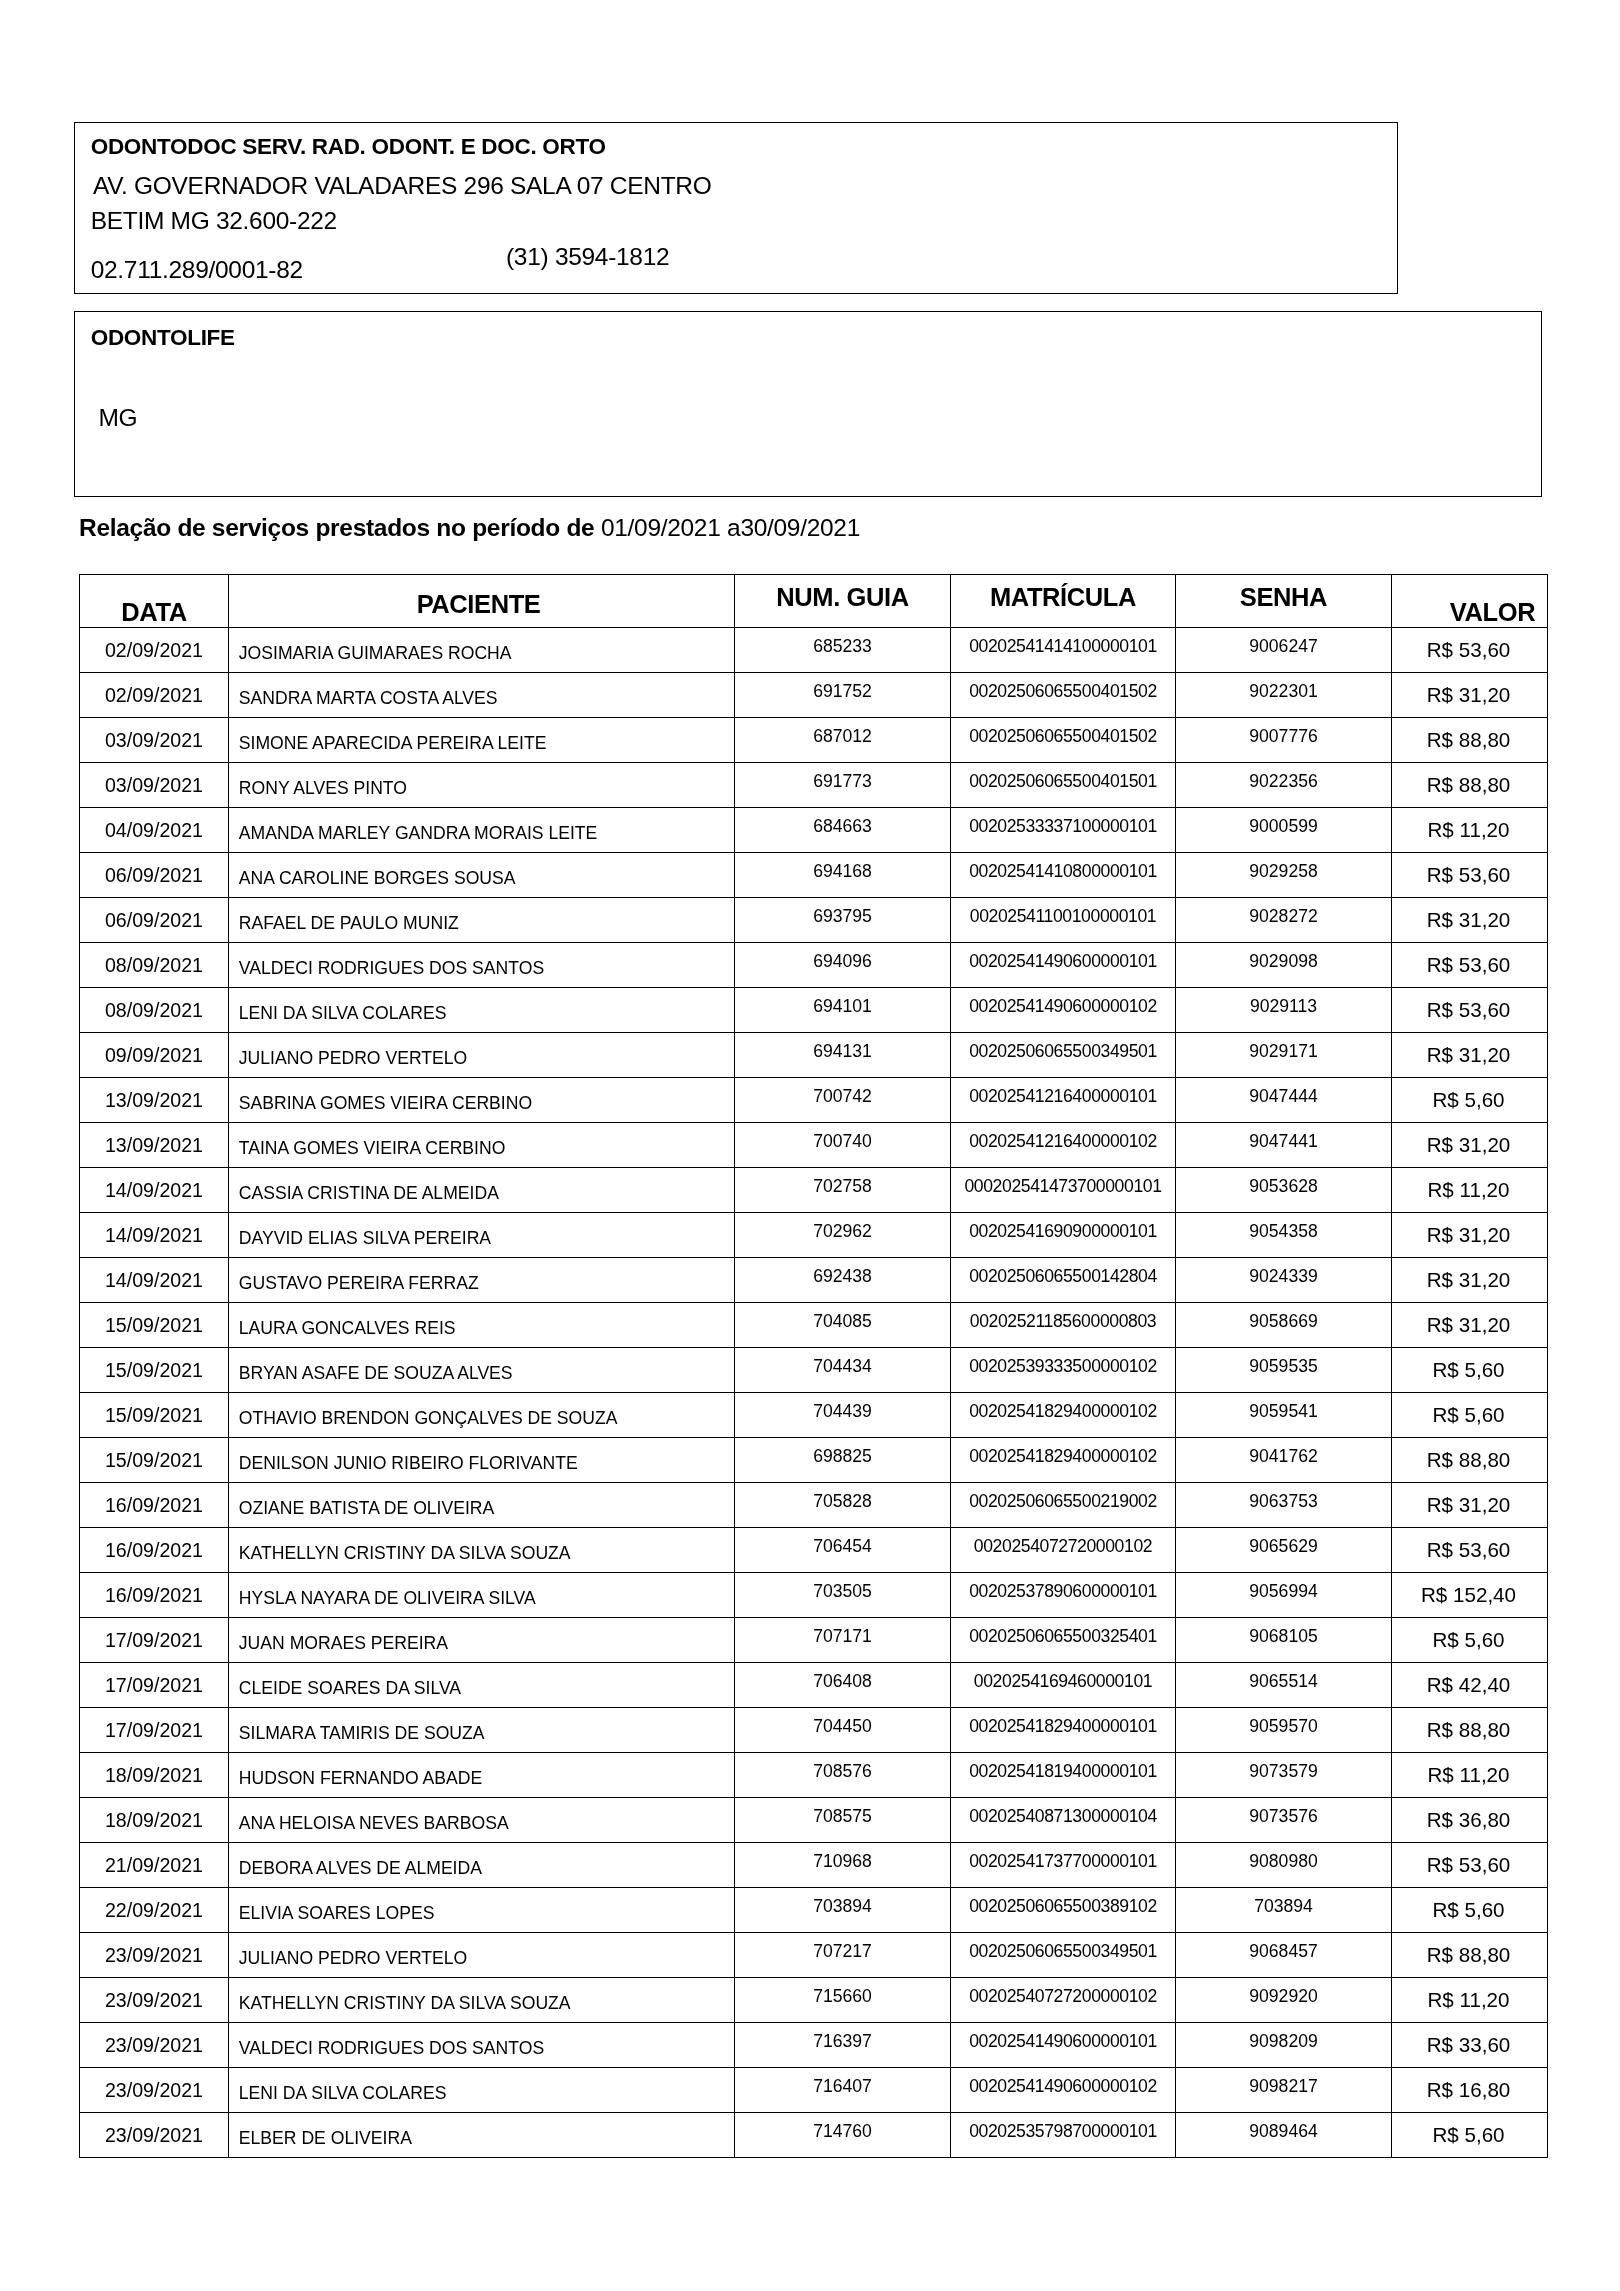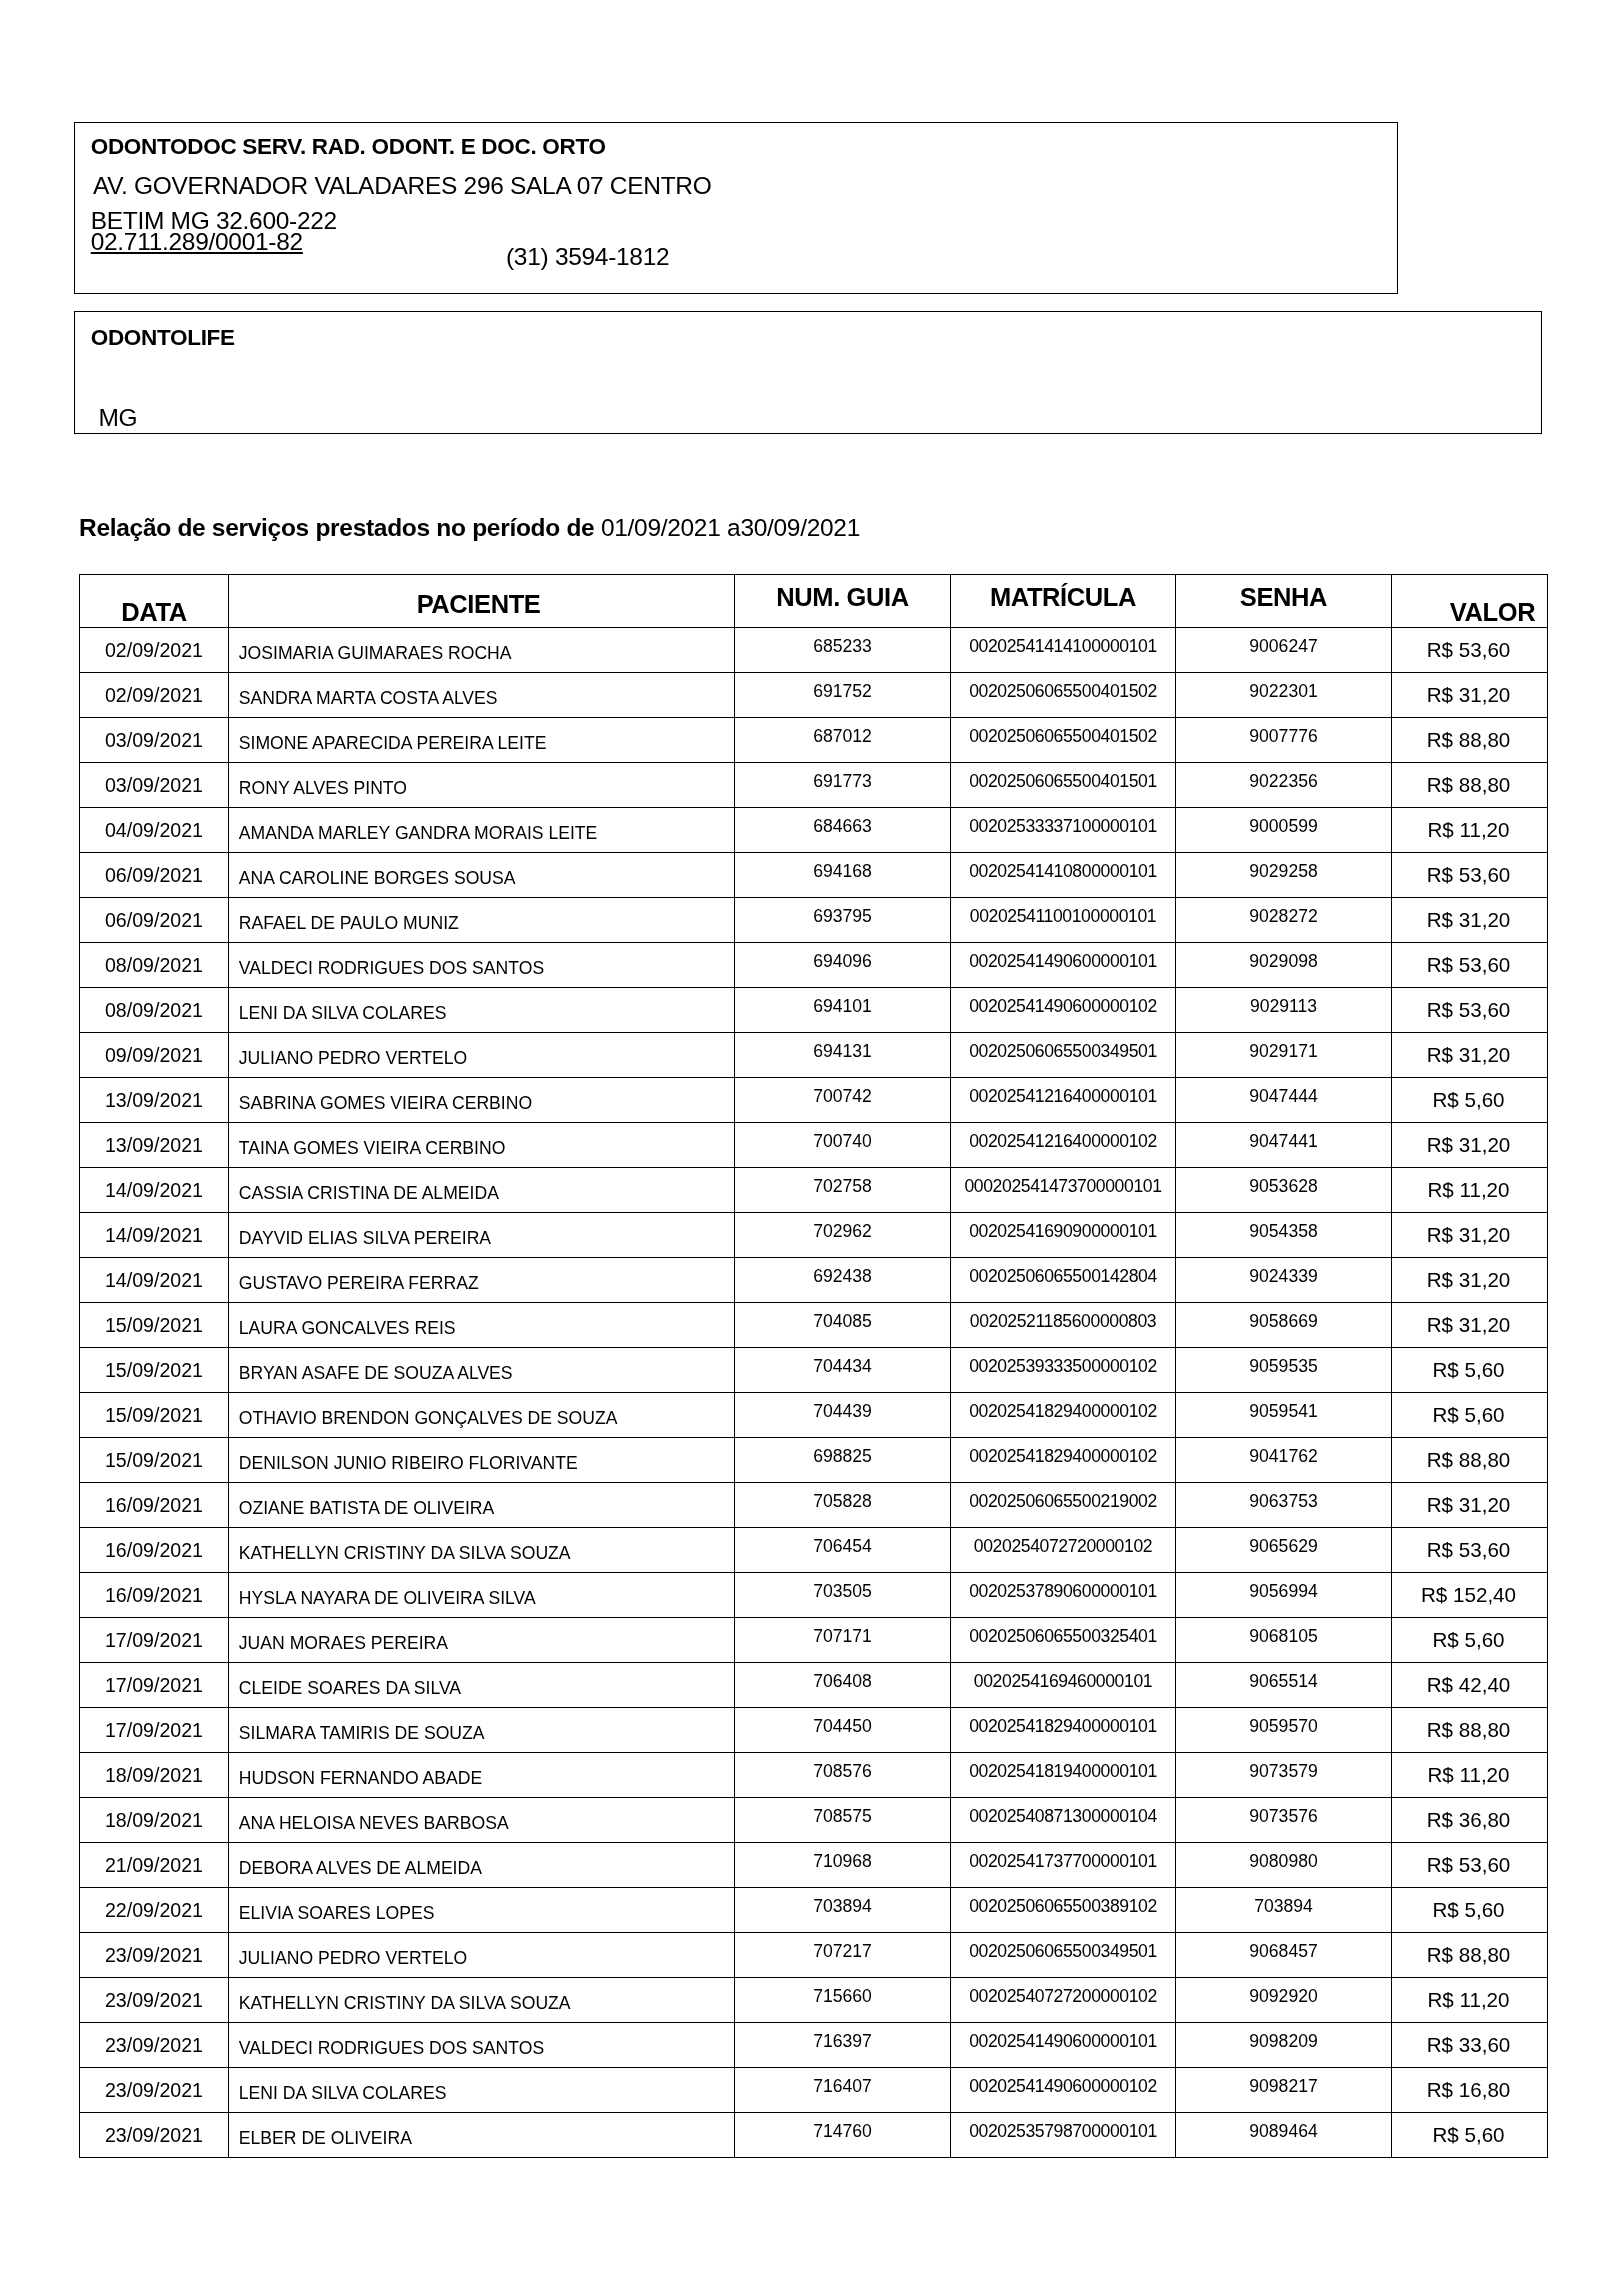--- a/index.html
+++ b/index.html
@@ -1,25 +1,25 @@
 <!DOCTYPE html>
 <html><head>
 <meta charset="utf-8">
 <style>
   html, body { margin:0; padding:0; background:#ffffff; }
   body { width:1620px; height:2292px; position:relative; font-family:"Liberation Sans", sans-serif; color:#000; overflow:hidden; }
   .box { position:absolute; border:1.5px solid #000; box-sizing:border-box; }
   #issuer-box { left:74px; top:122px; width:1324px; height:172px; }
-  #client-box { left:74px; top:311px; width:1468px; height:123px; }
+  #client-box { left:74px; top:311px; width:1468px; height:186px; }
   .line { position:absolute; white-space:nowrap; font-size:24.5px; letter-spacing:-0.3px; }
   .bold { font-weight:bold; }
   #issuer-name { left:15.7px; top:10.8px; font-size:22.5px; }
   #issuer-address { left:18px; top:49px; }
   #issuer-city { left:15.7px; top:84px; }
-  #issuer-cnpj { left:15.7px; top:105px;text-decoration:underline; }
+  #issuer-cnpj { left:15.7px; top:133px; }
   #issuer-phone { left:431px; top:120px; }
   #client-name { left:15.7px; top:12.7px; font-size:22.5px; }
   #client-state { left:23.5px; top:92px; }
   #period-line { position:absolute; left:79px; top:514px; font-size:24.5px; white-space:nowrap; letter-spacing:-0.3px; }
   #period-line .bold { font-weight:bold; }
   table#services { position:absolute; left:79px; top:574px; width:1467px; border-collapse:collapse; table-layout:fixed; }
   #services th, #services td { border:1.5px solid #000; padding:0 9.8px; white-space:nowrap; overflow:hidden; }
   #services th { height:42px; font-size:25.5px; font-weight:bold; letter-spacing:-0.4px; padding-top:23px; box-sizing:border-box; }
   #services td { height:45px; box-sizing:border-box; }
   .c-date { text-align:center; font-size:19.6px; }

